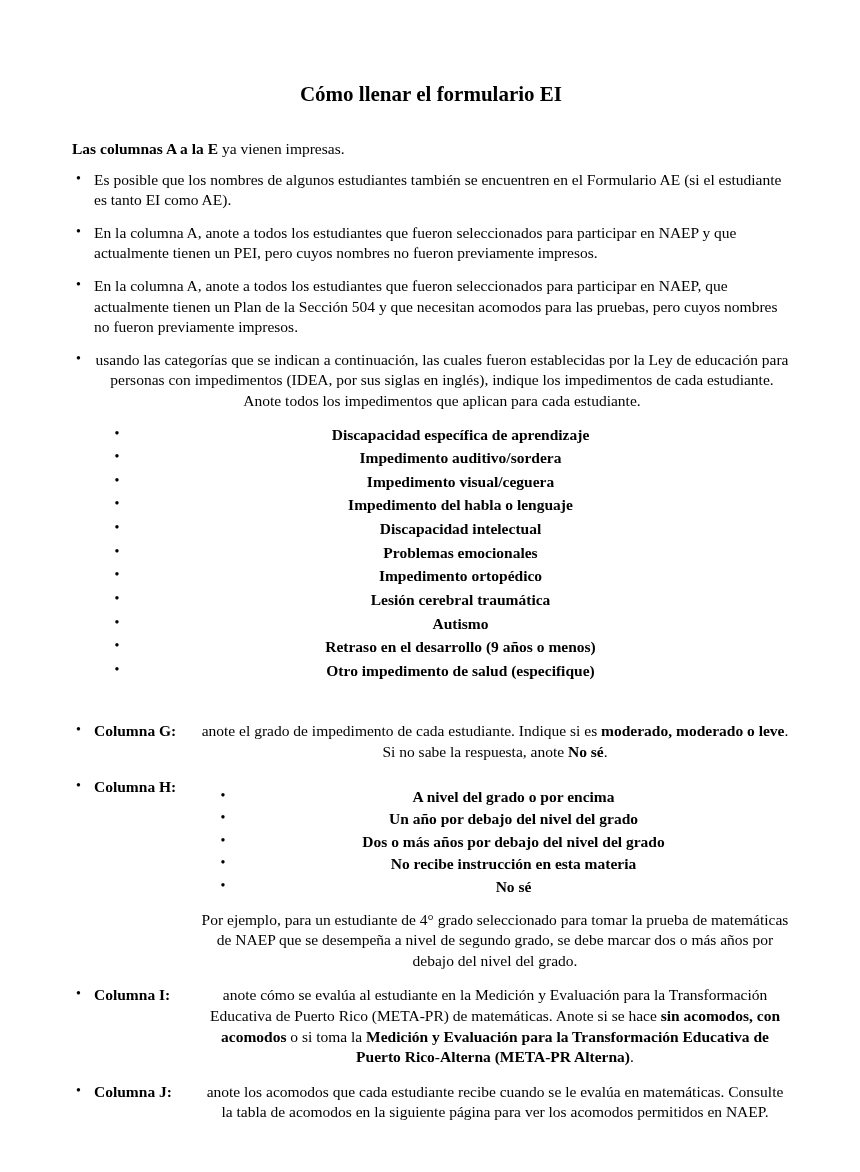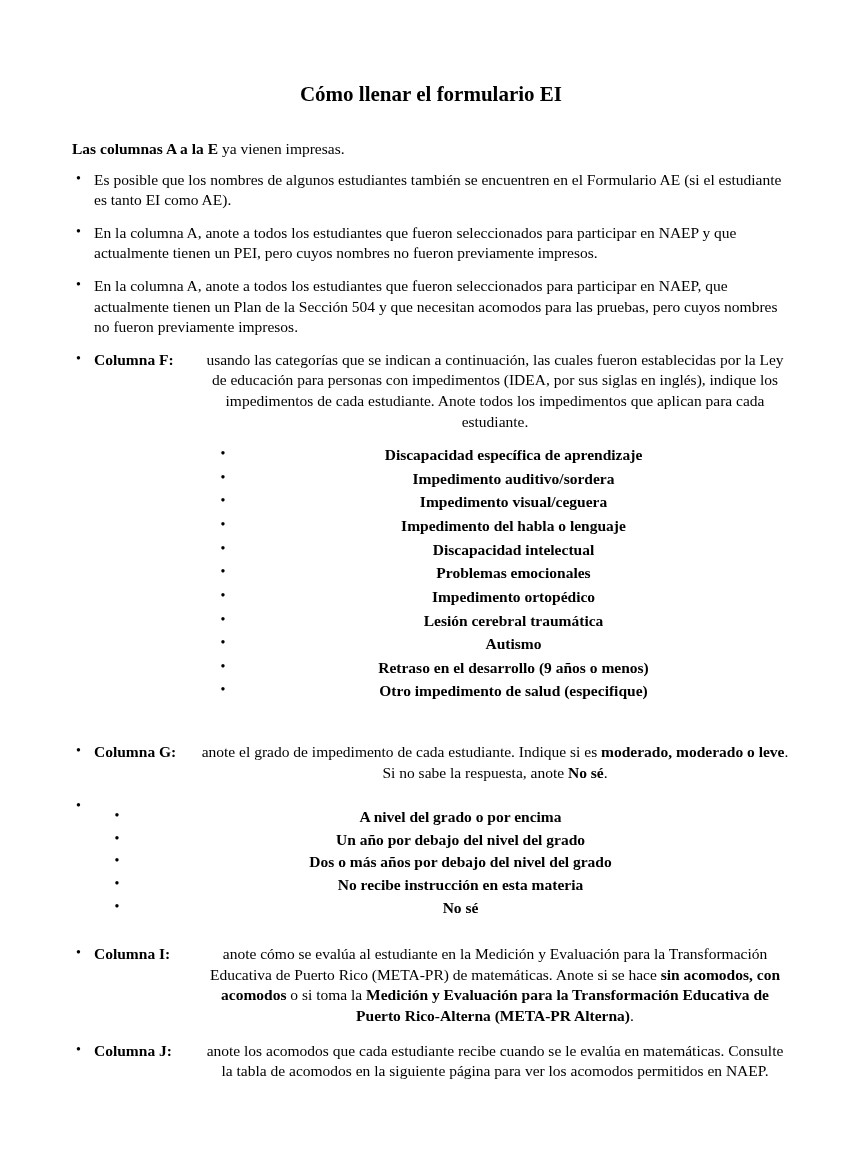--- a/index.html
+++ b/index.html
@@ -75,21 +75,20 @@
     <span class="li-text">En la columna A, anote a todos los estudiantes que fueron seleccionados para participar en NAEP y que actualmente tienen un PEI, pero cuyos nombres no fueron previamente impresos.</span>
   </div>
   <div class="row">
     <span class="bullet">•</span>
     <span class="li-text">En la columna A, anote a todos los estudiantes que fueron seleccionados para participar en NAEP, que actualmente tienen un Plan de la Sección 504 y que necesitan acomodos para las pruebas, pero cuyos nombres no fueron previamente impresos.</span>
   </div>
 
 
   <div class="col-row">
     <span class="bullet">•</span>
-    <span class="col-label">Columna F:</span>
     <div class="col-body">
       <span>usando las categorías que se indican a continuación, las cuales fueron establecidas por la Ley de educación para personas con impedimentos (IDEA, por sus siglas en inglés), indique los impedimentos de cada estudiante. Anote todos los impedimentos que aplican para cada estudiante.</span>
       <div class="sub-list">
         <div class="sub-row">
             <span class="sub-bullet">•</span>
             <span class="sub-text">Discapacidad específica de aprendizaje</span>
           </div>
         <div class="sub-row">
             <span class="sub-bullet">•</span>
             <span class="sub-text">Impedimento auditivo/sordera</span>
@@ -137,20 +136,21 @@
   <div class="col-row">
     <span class="bullet">•</span>
     <span class="col-label">Columna G:</span>
     <div class="col-body">
       <span>anote el grado de impedimento de cada estudiante. Indique si es </span><b>moderado, moderado o leve</b><span>. Si no sabe la respuesta, anote </span><b>No sé</b><span>.</span>
     </div>
   </div>
 
   <div class="col-row">
     <span class="bullet">•</span>
+    <span class="col-label">Columna H:</span>
     <div class="col-body">
       <div class="sub-list tight">
         <div class="sub-row">
             <span class="sub-bullet">•</span>
             <span class="sub-text">A nivel del grado o por encima</span>
           </div>
         <div class="sub-row">
             <span class="sub-bullet">•</span>
             <span class="sub-text">Un año por debajo del nivel del grado</span>
           </div>
@@ -160,20 +160,21 @@
           </div>
         <div class="sub-row">
             <span class="sub-bullet">•</span>
             <span class="sub-text">No recibe instrucción en esta materia</span>
           </div>
         <div class="sub-row">
             <span class="sub-bullet">•</span>
             <span class="sub-text">No sé</span>
           </div>
       </div>
+      <div class="example">Por ejemplo, para un estudiante de 4° grado seleccionado para tomar la prueba de matemáticas de NAEP que se desempeña a nivel de segundo grado, se debe marcar dos o más años por debajo del nivel del grado.</div>
     </div>
   </div>
 
   <div class="col-row">
     <span class="bullet">•</span>
     <span class="col-label">Columna I:</span>
     <div class="col-body">
       <span>anote cómo se evalúa al estudiante en la Medición y Evaluación para la Transformación Educativa de Puerto Rico (META-PR) de matemáticas. Anote si se hace </span><b>sin acomodos, con acomodos</b><span> o si toma la </span><b>Medición y Evaluación para la Transformación Educativa de Puerto Rico-Alterna (META-PR Alterna)</b><span>.</span>
     </div>
   </div>

